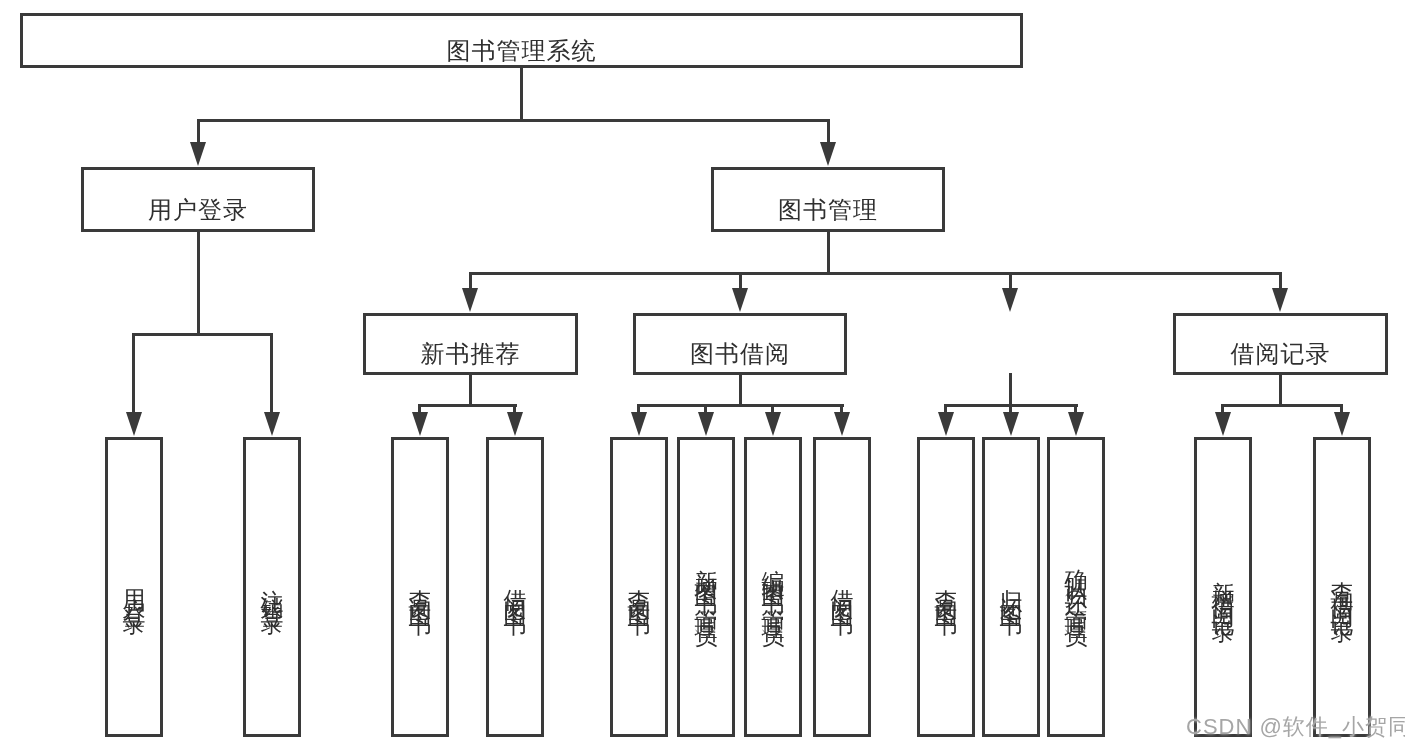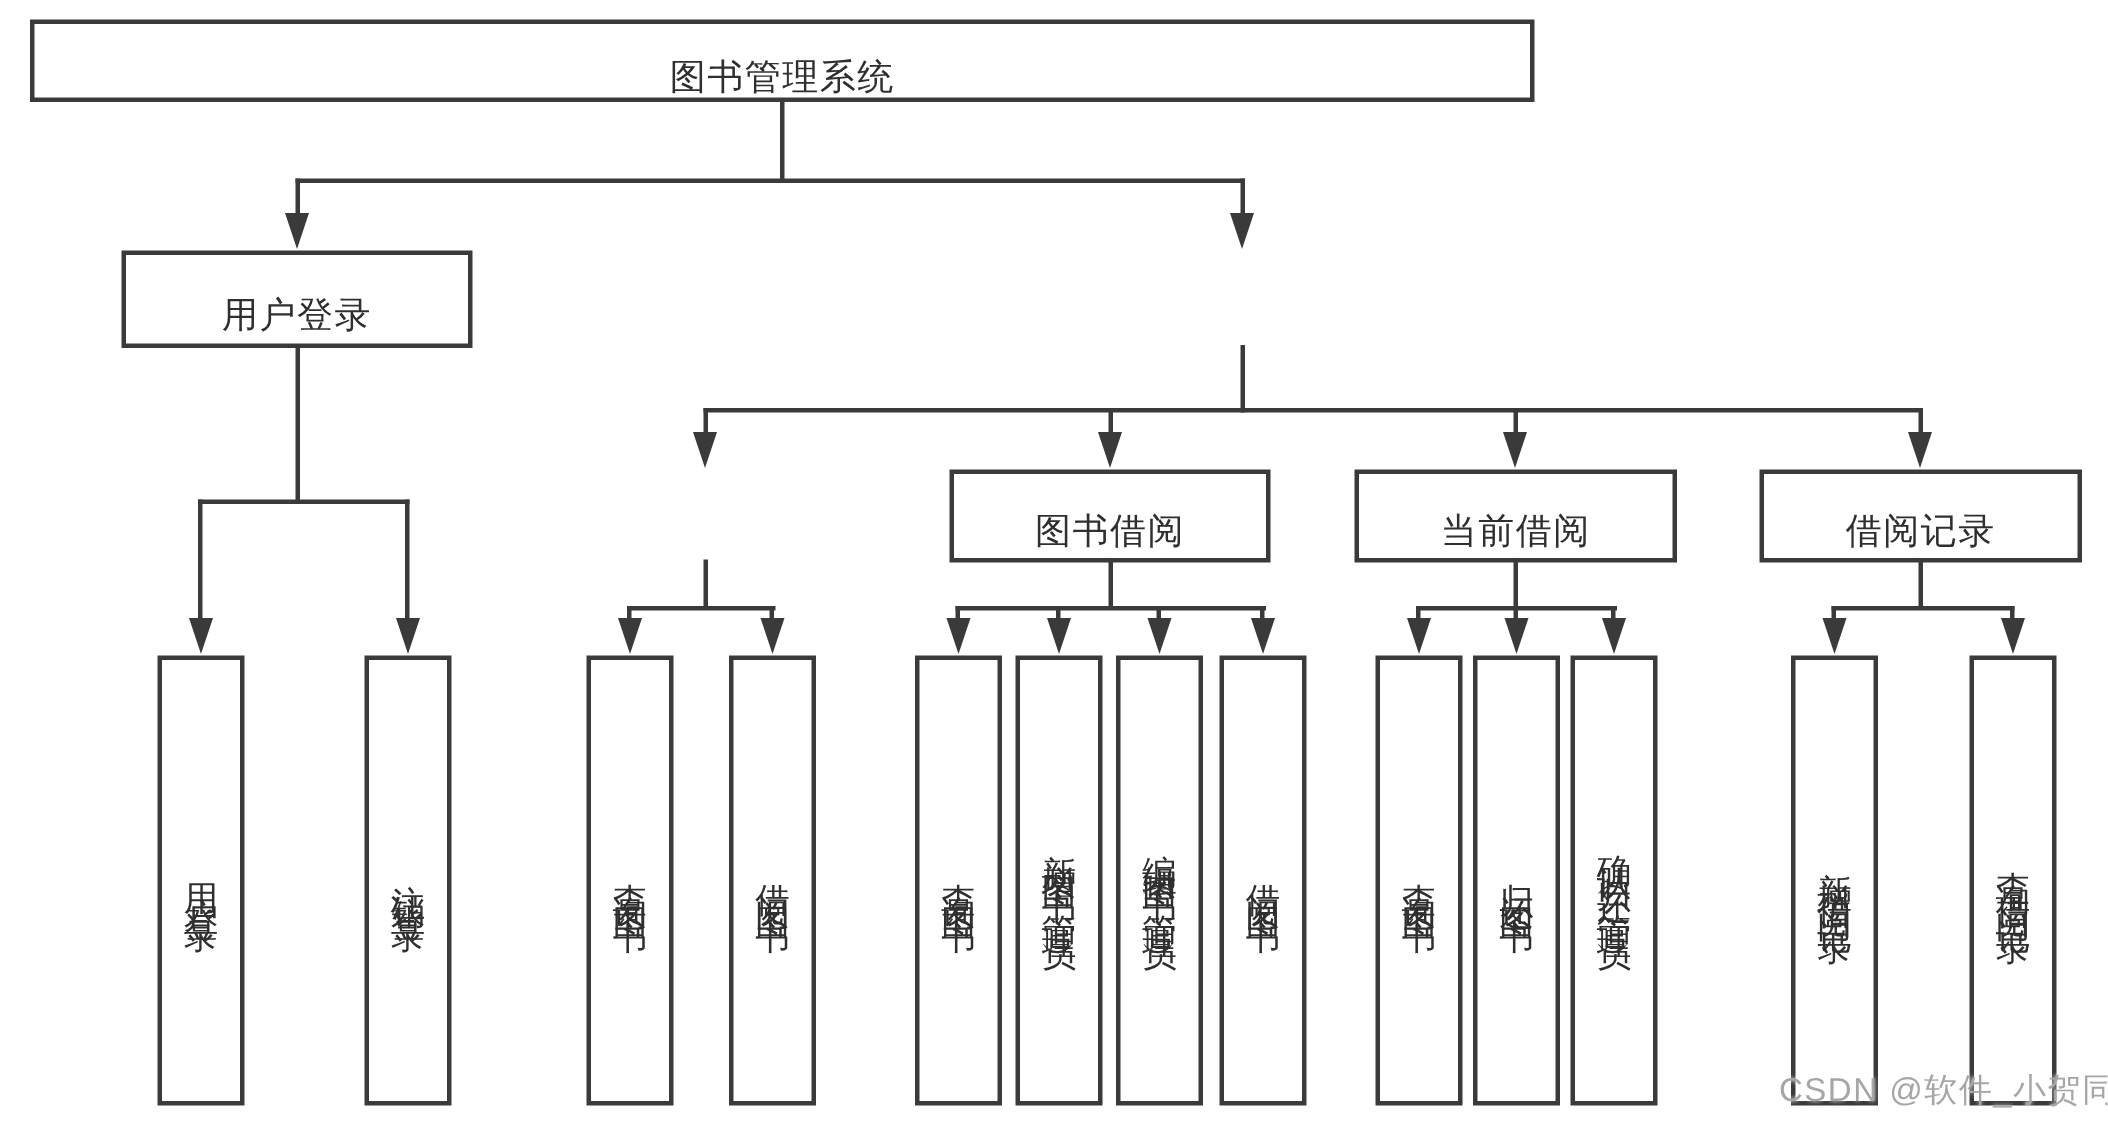--- a/index.html
+++ b/index.html
@@ -68,26 +68,29 @@
 
 <div class="stage">
 
   <div class="node" style="left:20px;top:13px;width:1003px;height:55px;">
     <span class="label">图书管理系统</span>
   </div>
 
   <div class="node" style="left:81px;top:167px;width:234px;height:65px;">
     <span class="label">用户登录</span>
   </div>
+  <div class="node" style="left:711px;top:167px;width:234px;height:65px;">
+    <span class="label">图书管理</span>
+  </div>
 
+  <div class="node" style="left:363px;top:313px;width:215px;height:62px;">
+    <span class="label">新书推荐</span>
+  </div>
   <div class="node" style="left:633px;top:313px;width:214px;height:62px;">
     <span class="label">图书借阅</span>
-  </div>
-  <div class="node" style="left:903px;top:313px;width:215px;height:62px;">
-    <span class="label">当前借阅</span>
   </div>
   <div class="node" style="left:1173px;top:313px;width:215px;height:62px;">
     <span class="label">借阅记录</span>
   </div>
 
   <div class="leaf" style="left:105px;">
     <span class="vlabel">用户登录</span>
   </div>
   <div class="leaf" style="left:243px;">
     <span class="vlabel">注销登录</span>

